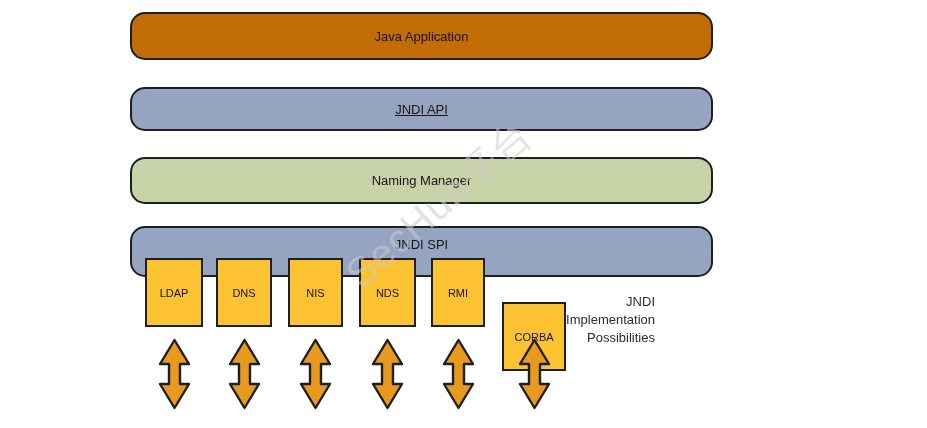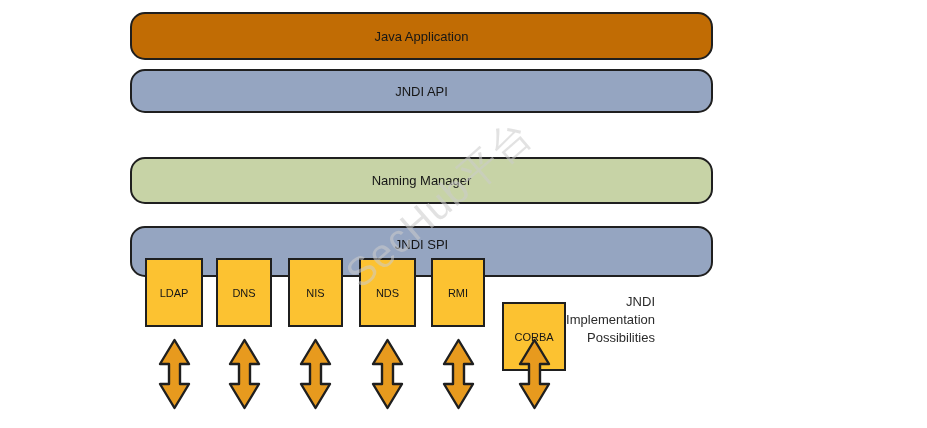--- a/index.html
+++ b/index.html
@@ -19,21 +19,21 @@
     width: 583px;
     border: 2px solid #1f1f1f;
     border-radius: 15px;
     display: flex;
     align-items: center;
     justify-content: center;
     font-size: 13px;
     z-index: 1;
   }
   .bar-java   { top: 12px;  height: 48px; background: #c16c04; }
-  .bar-api    { top: 69px;  height: 44px; background: #95a5c1; }
+  .bar-api    { top: 87px;  height: 44px; background: #95a5c1; text-decoration: underline; }
   .bar-naming { top: 157px; height: 47px; background: #c7d3a6; align-items: center; }
   .bar-spi    { top: 226px; height: 51px; background: #95a5c1;
                 align-items: flex-start; padding-top: 9px; }
   .provider {
     position: absolute;
     top: 258px;
     height: 69px;
     background: #fcc231;
     border: 2px solid #1f1f1f;
     display: flex;

